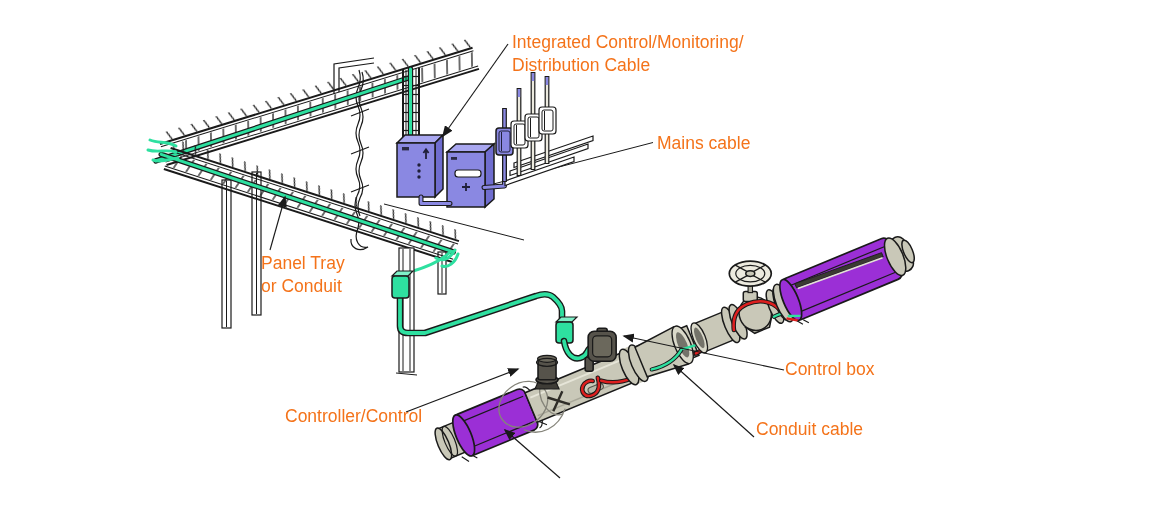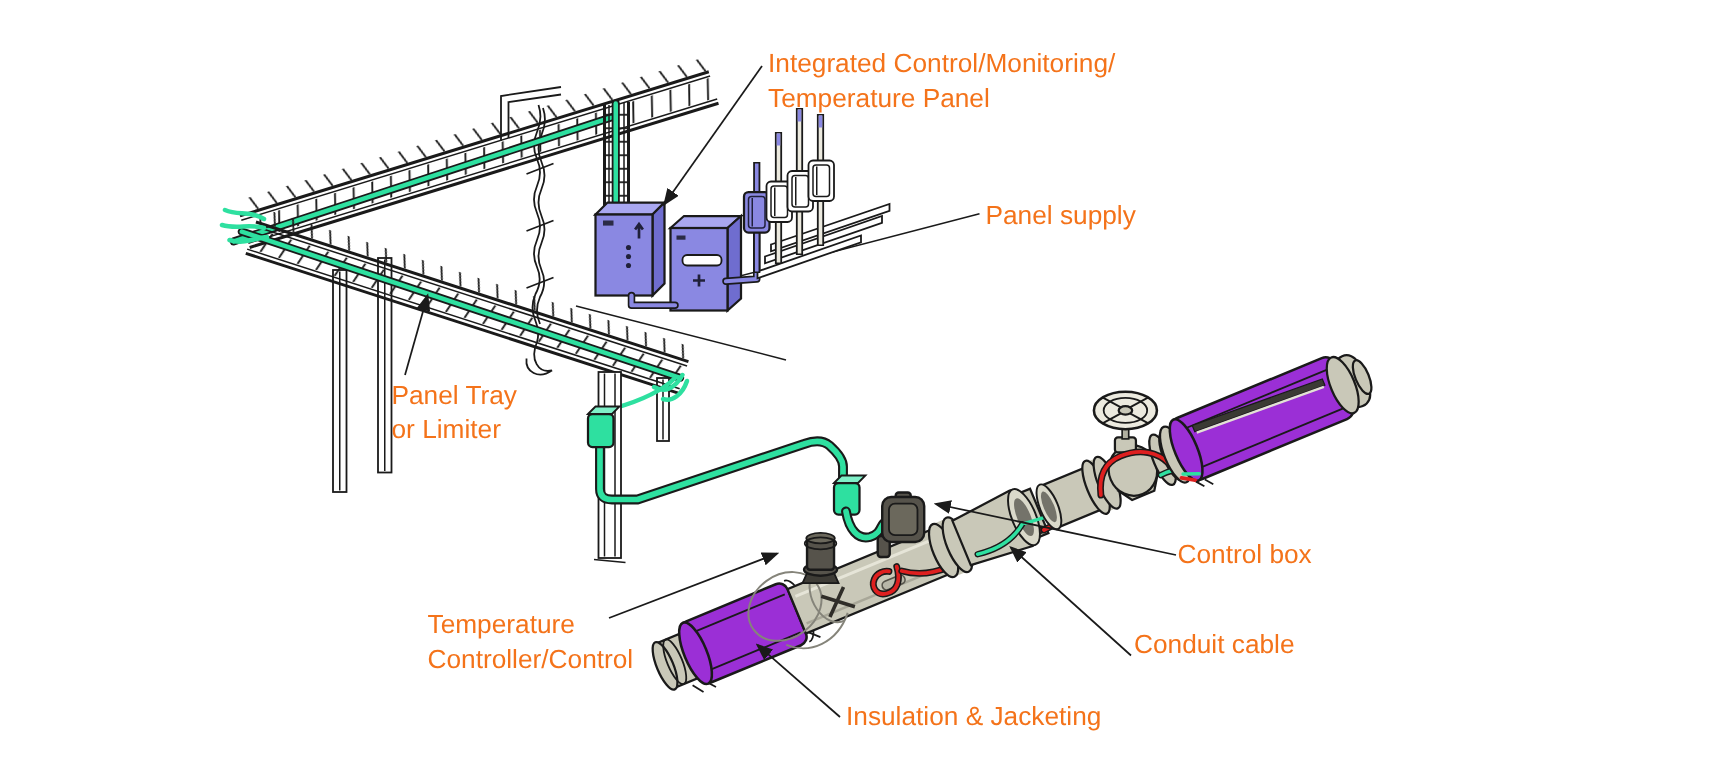--- a/index.html
+++ b/index.html
@@ -357,40 +357,36 @@
       <rect x="-17" y="-10" width="8" height="14" rx="2" class="fill-dark"></rect>
       <rect x="-5" y="-39" width="10" height="5" rx="2" class="fill-dark"></rect>
       <rect x="-14" y="-36" width="28" height="30" rx="6" class="fill-dark"></rect>
       <rect x="-9.5" y="-31.5" width="19" height="21" rx="4" class="fill-dark-lt"></rect>
     </g>
   </g>
 </svg>
 
 <div class="diagram-label" style="left:512px;top:31px;">
   <div>Integrated Control/Monitoring/</div>
-  <div>Temperature Panel</div>
+  <div>Distribution Cable</div>
 </div>
 
 <div class="diagram-label" style="left:657px;top:132px;">
-  <div>Panel supply</div>
+  <div>Mains cable</div>
 </div>
 
 <div class="diagram-label" style="left:261px;top:252px;">
   <div>Panel Tray</div>
-  <div>or Limiter</div>
+  <div>or Conduit</div>
 </div>
 
 <div class="diagram-label" style="left:285px;top:405px;">
-  <div>Temperature</div>
   <div>Controller/Control</div>
 </div>
 
-<div class="diagram-label" style="left:564px;top:466px;">
-  <div>Insulation &amp; Jacketing</div>
-</div>
 
 <div class="diagram-label" style="left:785px;top:358px;">
   <div>Control box</div>
 </div>
 
 <div class="diagram-label" style="left:756px;top:418px;">
   <div>Conduit cable</div>
 </div>
 
 </div>

